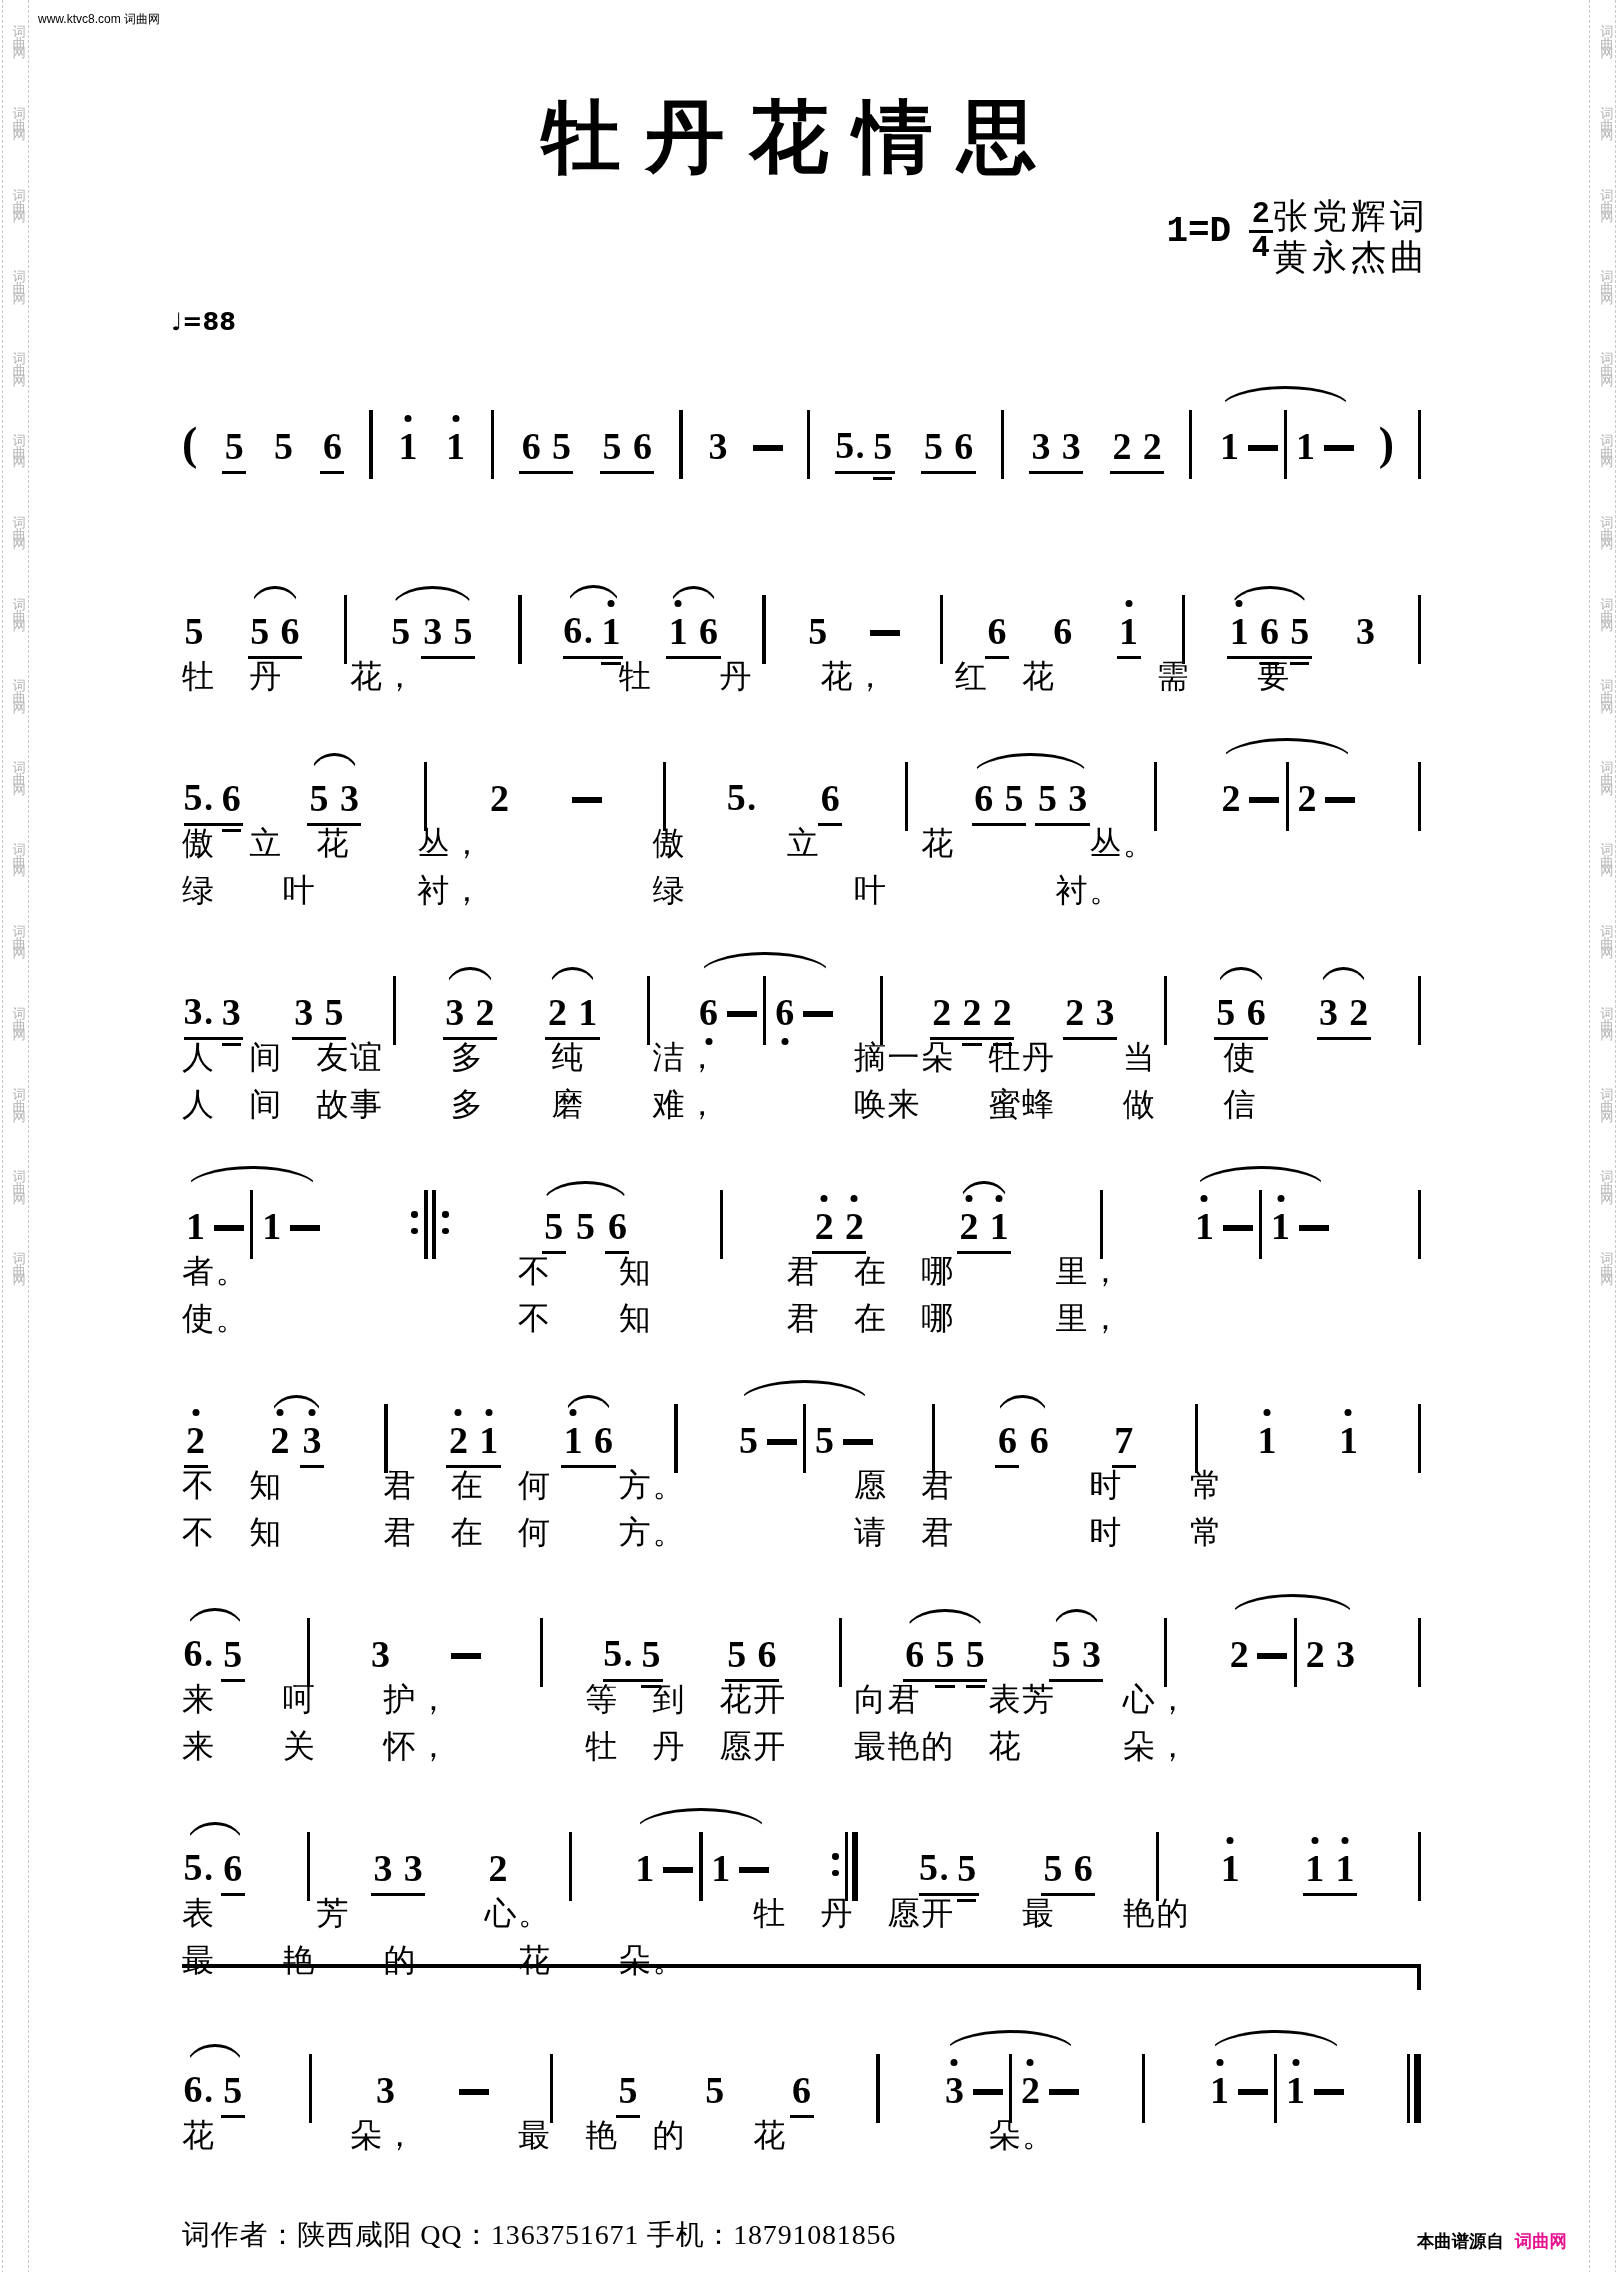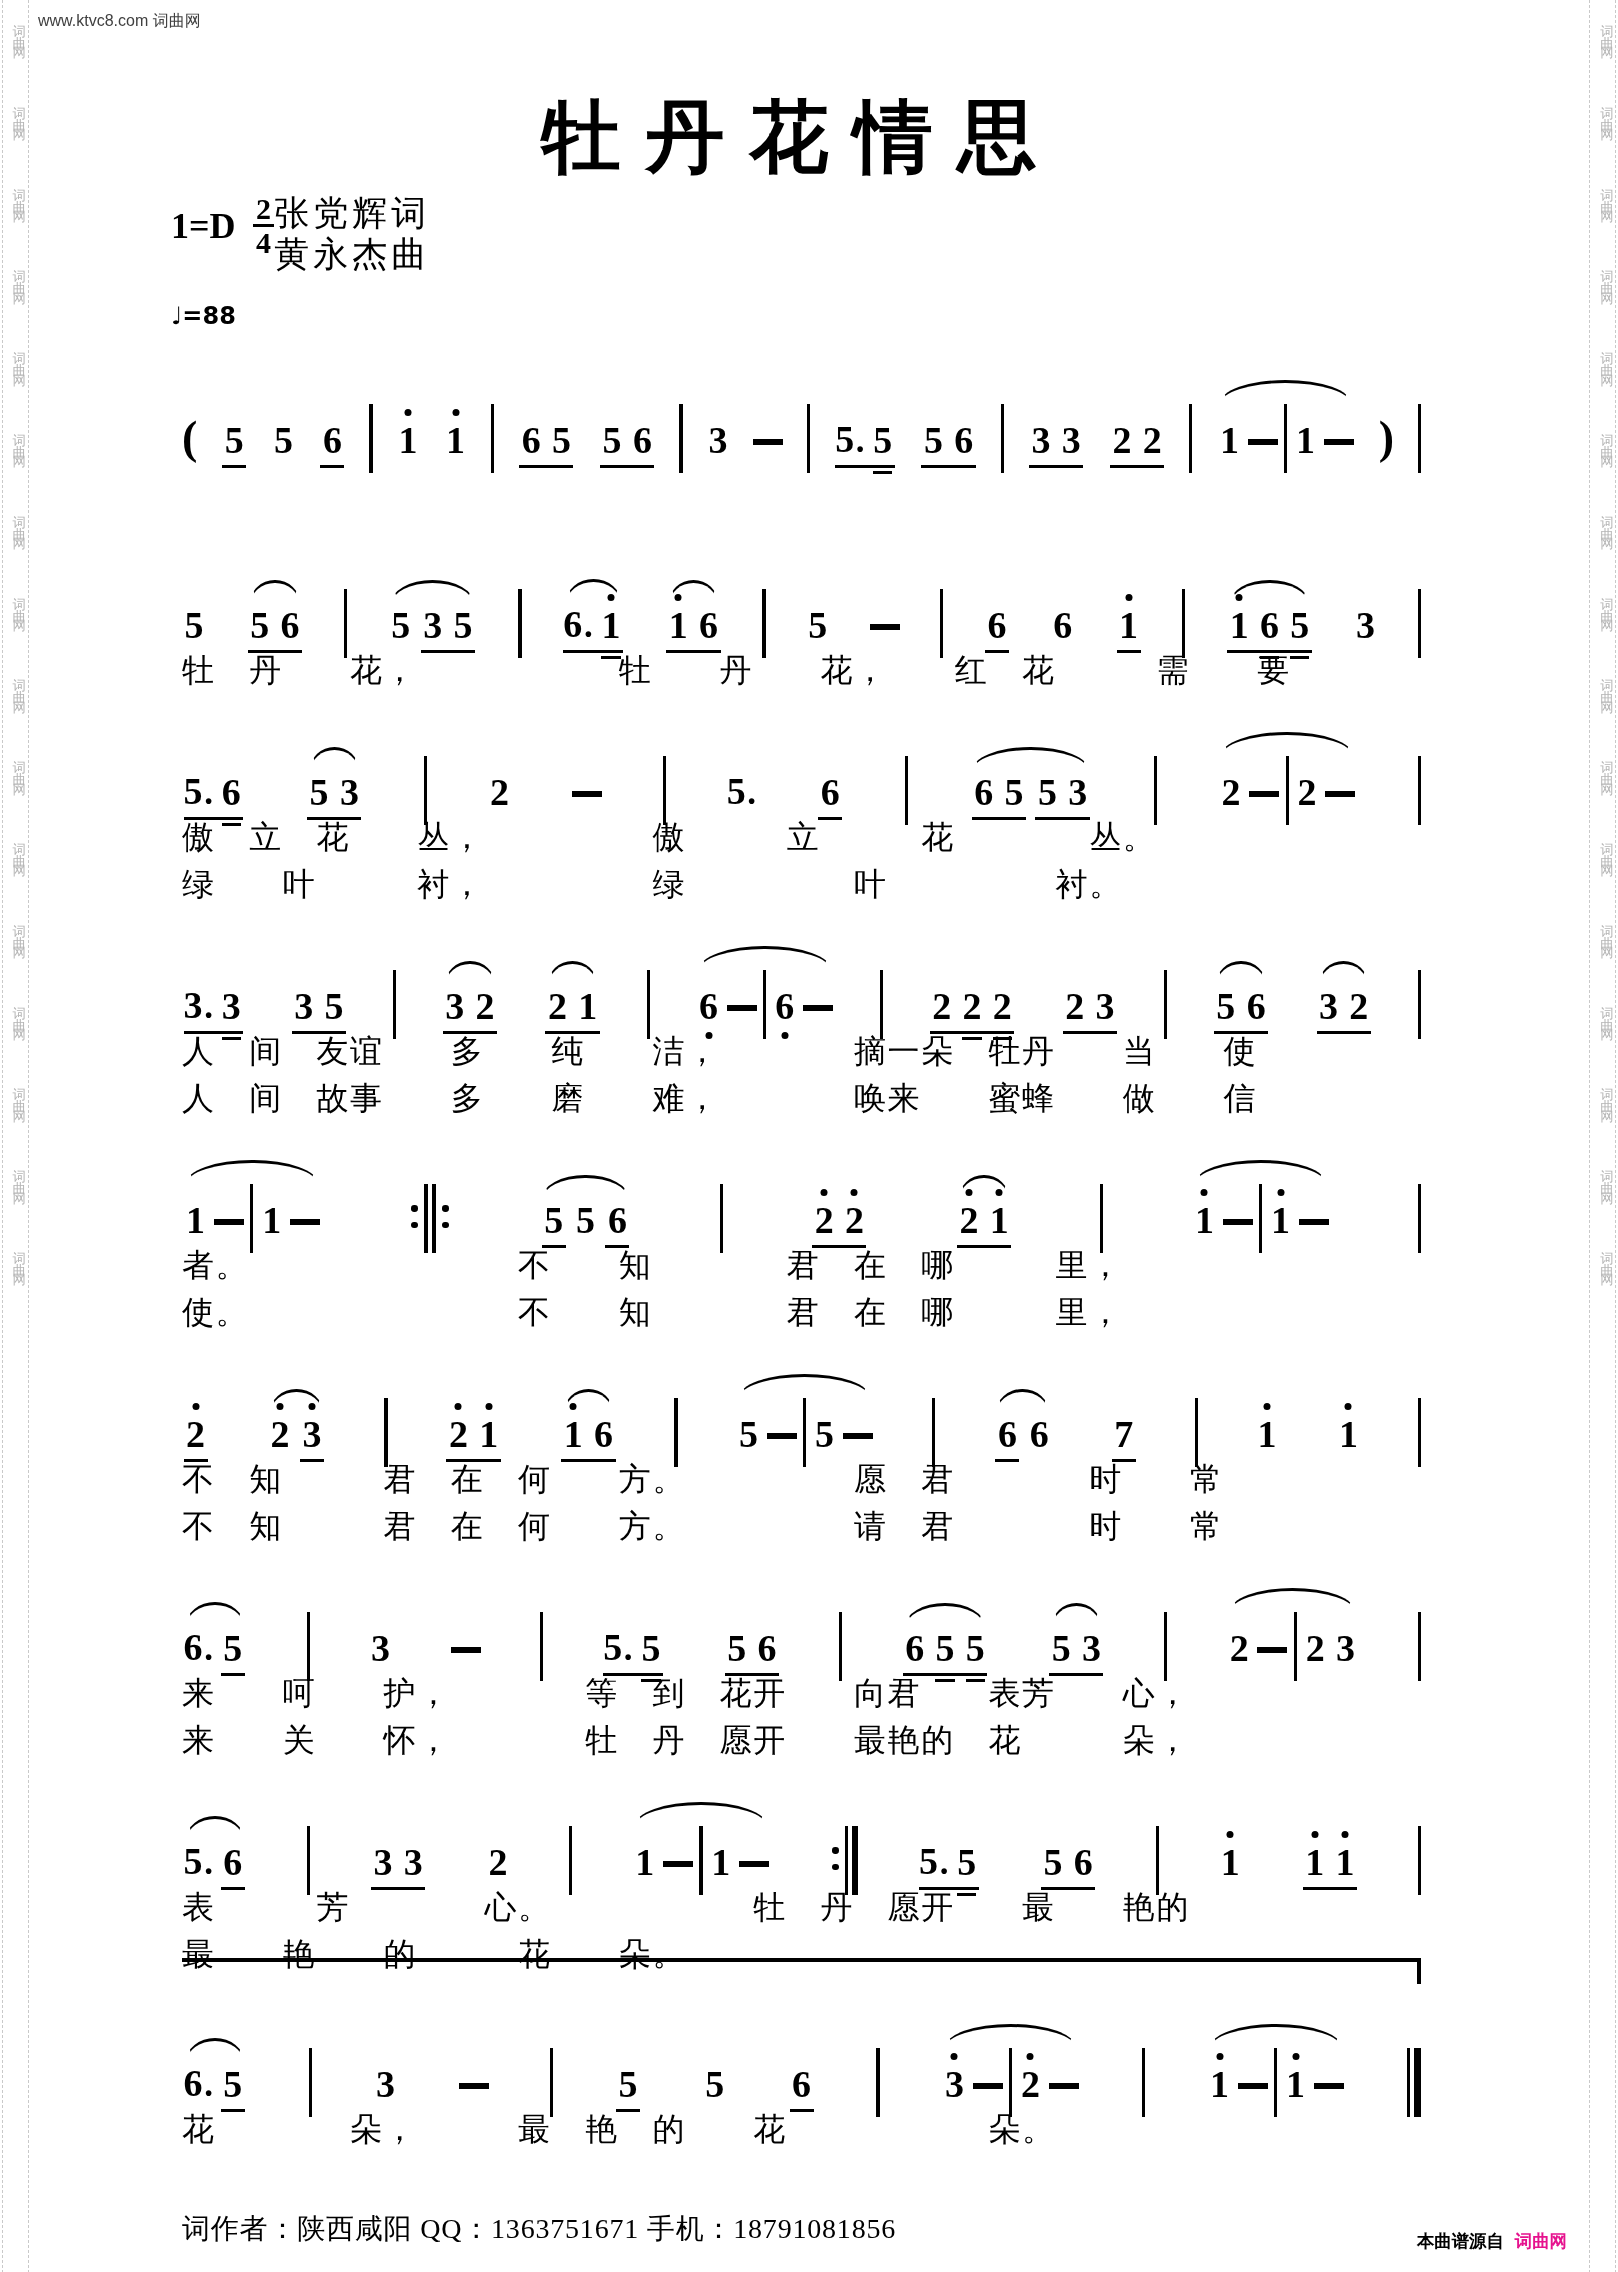--- a/index.html
+++ b/index.html
@@ -7,29 +7,29 @@
         font-family:"Liberation Serif",serif;color:#000;}
   
   .strip{position:absolute;top:0;bottom:0;width:27px;overflow:hidden;
          border-left:0.8px dashed #c9c9c9;border-right:0.8px dashed #c9c9c9;
          writing-mode:vertical-rl;text-orientation:upright;
          font-family:"Liberation Sans",sans-serif;font-size:13.4px;color:#b5b5b5;
          letter-spacing:11px;padding-top:14px;box-sizing:border-box;}
   .strip.left{left:1.6px}
   .strip.right{right:1.6px}
   .wm-top{position:absolute;left:38px;top:11px;font-family:"Liberation Sans",sans-serif;
-          font-size:16px;color:#404040;}
+          font-size:12px;color:#000000;}
   .wm-src{position:absolute;right:51px;top:2229px;font-size:17.4px;font-weight:bold;
           font-family:"Liberation Sans",sans-serif;}
   .wm-src .site{color:#e6128e;margin-left:11px;}
   
   #content{position:absolute;left:182px;top:0;width:1239px;}
   .title{margin:93px 0 0 0;text-align:center;font-size:79px;font-weight:bold;
          letter-spacing:25px;line-height:1.15;}
-  .header-row{display:flex;justify-content:flex-start;align-items:flex-start;margin-top:9px;}
+  .header-row{display:flex;justify-content:flex-end;align-items:flex-start;margin-top:15px;font-family:Liberation Mono, monospace;}
   .keysig{display:flex;align-items:center;font-size:36px;font-weight:bold;gap:17.4px;margin-left:-11px;}
   .frac{display:inline-flex;flex-direction:column;align-items:center;font-size:30px;line-height:1.05;}
   .frac .num{border-bottom:3.2px solid #000;padding:0 3.2px;}
   .credits{text-align:right;font-size:35px;line-height:41px;letter-spacing:4px;margin-right:-8px;}
   .tempo{margin-top:27px;font-size:24px;font-weight:bold;margin-left:-11px;
          font-family:"DejaVu Sans",sans-serif;}
   
   #score{margin-top:20.5px;}
   .music-line{position:relative;width:1239px;margin-bottom:8px;}
   .music-line.intro{margin-bottom:73px;}

